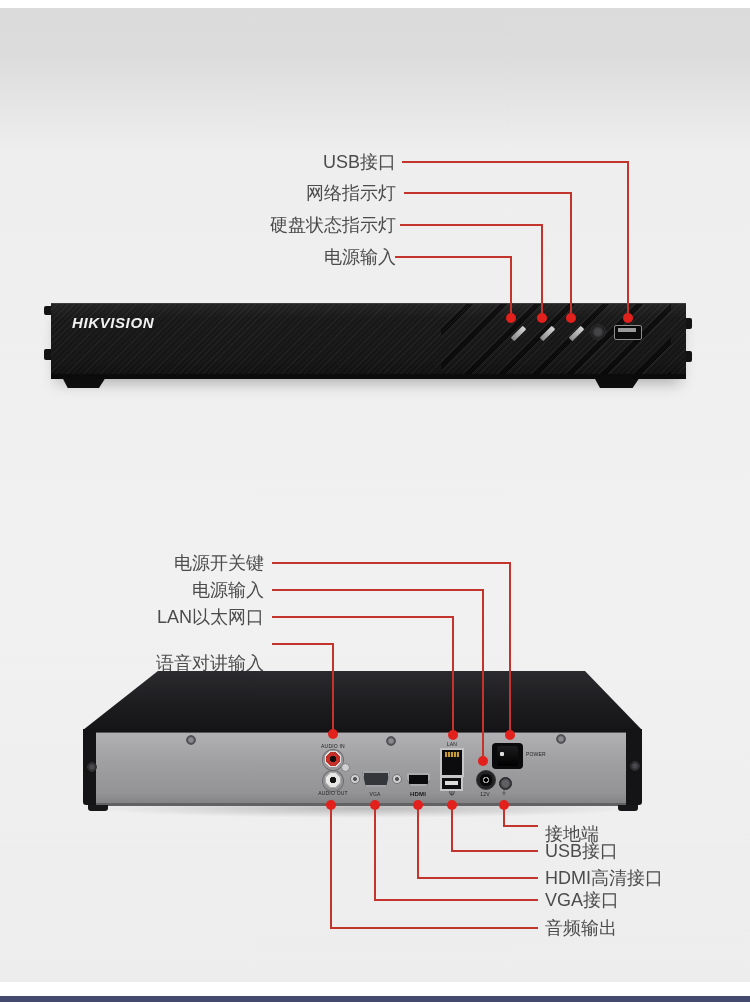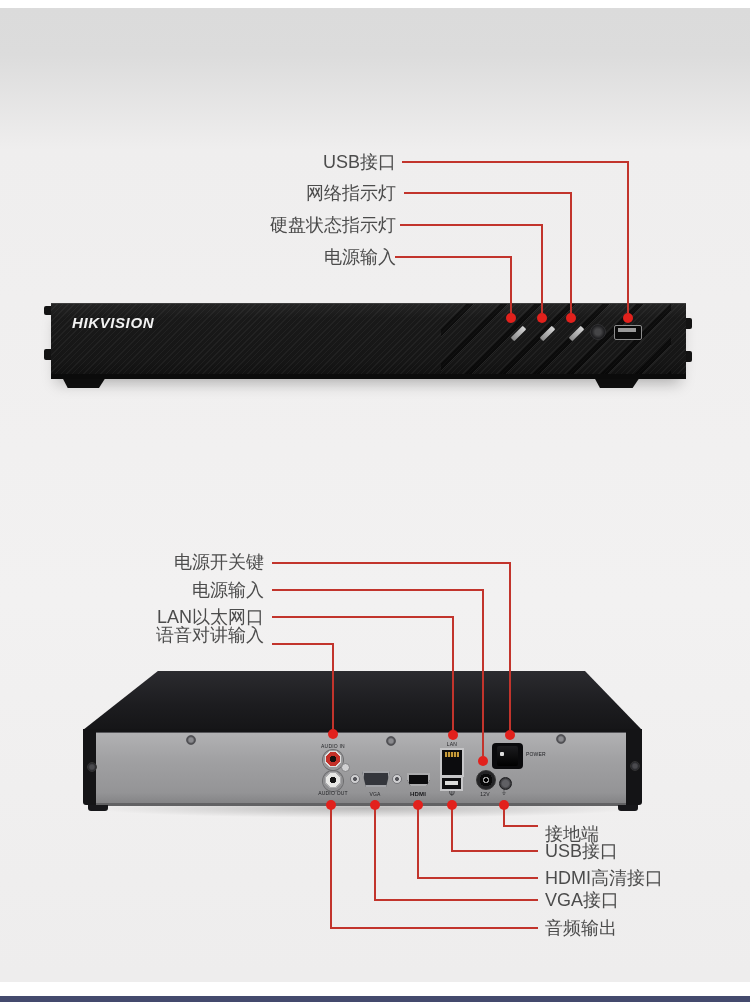--- a/index.html
+++ b/index.html
@@ -16,21 +16,21 @@
   .page-title{
     position:absolute;top:14px;left:0;width:750px;text-align:center;
     font-size:40px;font-weight:500;color:#2f2f2f;letter-spacing:10px;margin:0;
   }
   
   .cl{position:absolute;font-size:18px;color:#4c4c4c;height:22px;line-height:22px;white-space:nowrap;}
   .r1{right:354px;text-align:right;}
   .r2{right:486px;text-align:right;}
   .l3{left:545px;text-align:left;}
   .l-usb-f{top:151px;} .l-net{top:182px;} .l-hdd{top:214px;} .l-pwrled{top:246px;}
-  .l-pwrsw{top:552px;font-family:Liberation Mono, monospace;} .l-pwrin{top:579px;} .l-lan{top:606px;} .l-audioin{top:624px;margin-left:9px;}
+  .l-pwrsw{top:552px;} .l-pwrin{top:579px;} .l-lan{top:606px;} .l-audioin{top:652px;margin-left:9px;}
   .l-ground{top:814px;margin-top:9px;} .l-usb-r{top:840px;} .l-hdmi{top:867px;} .l-vga{top:889px;} .l-audioout{top:917px;}
   
   .callouts{position:absolute;left:0;top:0;width:750px;height:1002px;z-index:20;pointer-events:none;}
   .callouts path{stroke:#c2342c;stroke-width:2;fill:none;}
   .callouts circle{fill:#e2211c;}
   
   .front-device{
     position:absolute;left:51px;top:303px;width:635px;height:70px;z-index:5;
     background:
       repeating-linear-gradient(135deg,rgba(255,255,255,0.045) 0 1px,rgba(0,0,0,0) 1px 4px),

